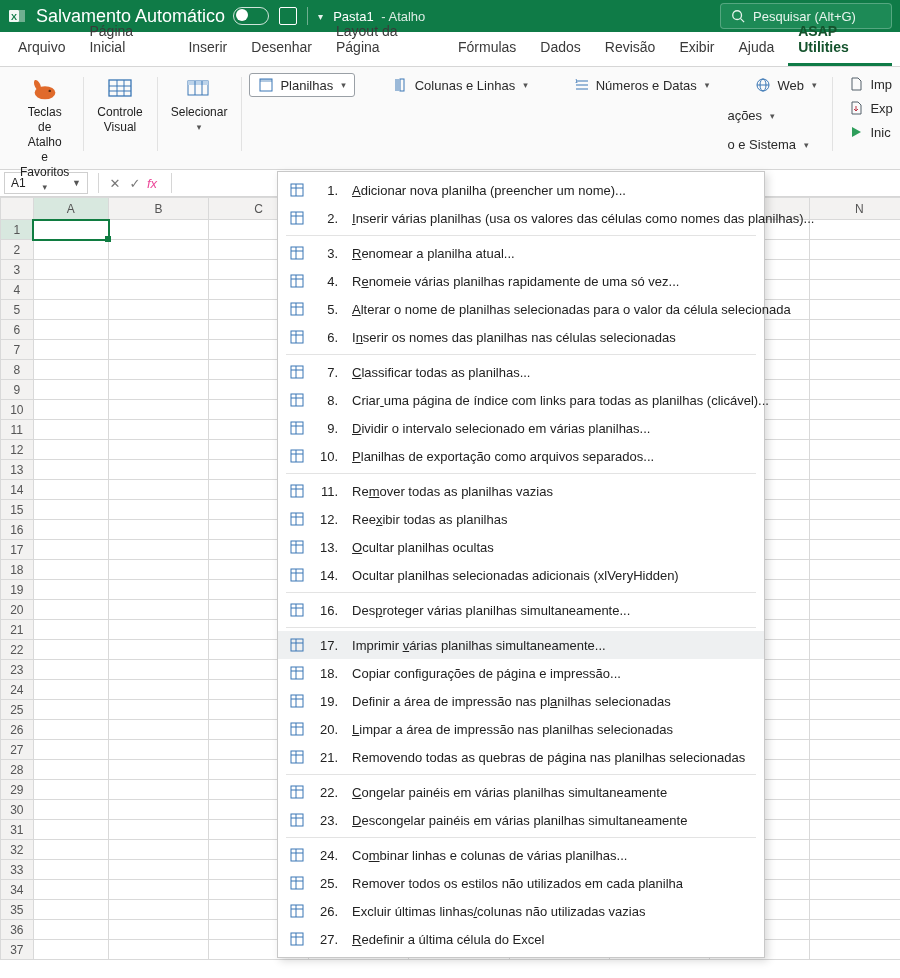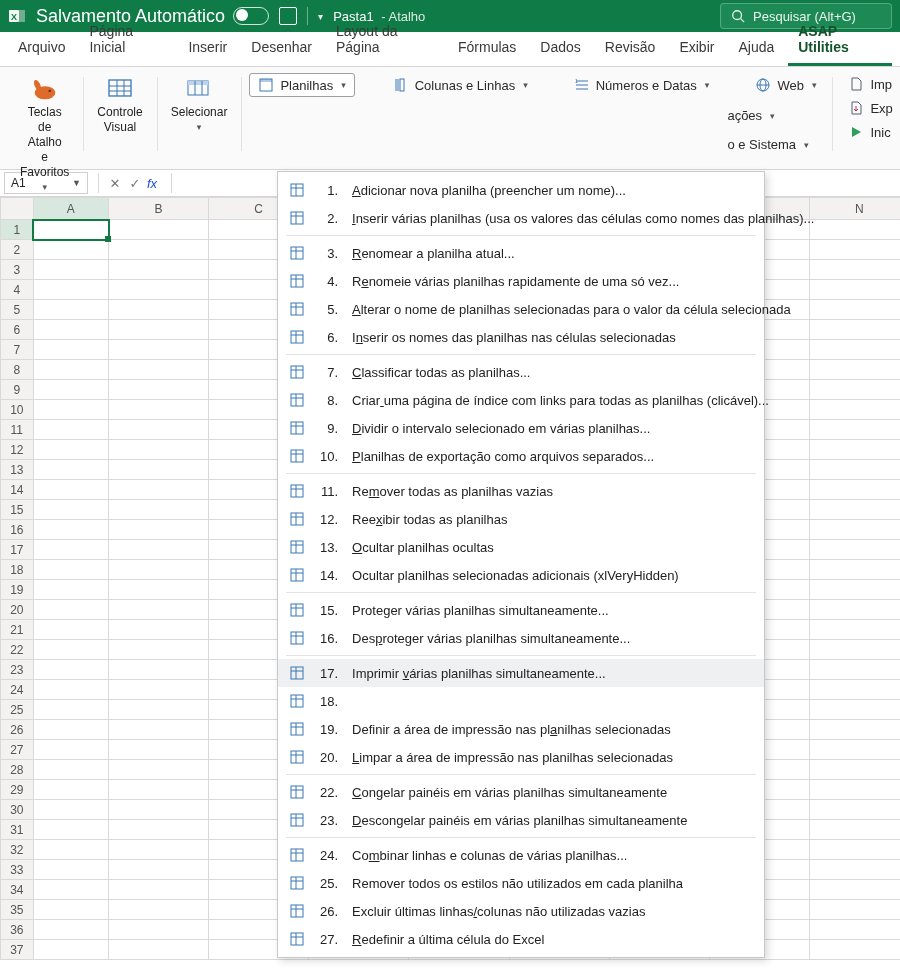--- a/index.html
+++ b/index.html
@@ -32,21 +32,21 @@
   .rbtn{display:flex;align-items:center;gap:6px;padding:3px 8px;font-size:13px;color:#2a2a2a;cursor:pointer;border-radius:3px;white-space:nowrap}
   .rbtn.active{border:1px solid #9aa0a6;background:#fff}
   .rbtn .ico{width:16px;height:16px;display:flex;align-items:center;justify-content:center}
   .rbtn .chev{font-size:9px;color:#555;margin-left:2px}
   
   .fbar{height:26px;border-bottom:1px solid #d6d6d6;display:flex;align-items:center;background:#fff}
   .namebox{width:70px;border:1px solid #cfcfcf;height:20px;margin:0 4px;display:flex;align-items:center;padding:0 6px;font-size:12px;justify-content:space-between}
   .namebox .dd{font-size:9px;color:#555}
   .fbar-sep{width:1px;height:20px;background:#d6d6d6;margin:0 6px}
   .fx-btn{width:20px;text-align:center;color:#777;font-size:13px}
-  .fx-lbl{font-style:italic;color:#1d4ed8;margin-left:2px;margin-right:8px}
+  .fx-lbl{font-style:italic;color:#ec4899;margin-left:2px;margin-right:8px}
   .fx-input{flex:1;height:22px;border:none}
   
   .grid-wrap{position:relative}
   table.grid{border-collapse:collapse;table-layout:fixed;width:910px}
   table.grid th,table.grid td{border:1px solid #d9d9d9;height:19px;font-size:12px;padding:0}
   table.grid thead th{background:#f3f2f1;color:#555;font-weight:400;height:21px}
   table.grid thead th.corner{background:#f3f2f1;width:28px}
   table.grid tbody th{background:#f3f2f1;color:#555;font-weight:400;width:28px;text-align:center}
   table.grid thead th.selcol{background:#d8e8df}
   table.grid tbody th.selrow{background:#d8e8df}
@@ -412,31 +412,20 @@
       </div>
       <div class="menu-sep"></div>
       <div class="menu-item">
         <span class="mico">
           <svg width="16" height="16" viewBox="0 0 16 16">
             <rect x="2" y="2" width="12" height="12" fill="none" stroke="#3b77b5"></rect>
             <line x1="2" y1="6" x2="14" y2="6" stroke="#3b77b5"></line>
             <line x1="7" y1="2" x2="7" y2="14" stroke="#3b77b5"></line>
           </svg>
         </span>
-        <span class="num">15.</span>
-        <span class="lbl">Proteger várias planilhas simultaneamente...</span>
-      </div>
-      <div class="menu-item">
-        <span class="mico">
-          <svg width="16" height="16" viewBox="0 0 16 16">
-            <rect x="2" y="2" width="12" height="12" fill="none" stroke="#3b77b5"></rect>
-            <line x1="2" y1="6" x2="14" y2="6" stroke="#3b77b5"></line>
-            <line x1="7" y1="2" x2="7" y2="14" stroke="#3b77b5"></line>
-          </svg>
-        </span>
         <span class="num">16.</span>
         <span class="lbl">Des<u>p</u>roteger várias planilhas simultaneamente...</span>
       </div>
       <div class="menu-sep"></div>
       <div class="menu-item hover">
         <span class="mico">
           <svg width="16" height="16" viewBox="0 0 16 16">
             <rect x="2" y="2" width="12" height="12" fill="none" stroke="#3b77b5"></rect>
             <line x1="2" y1="6" x2="14" y2="6" stroke="#3b77b5"></line>
             <line x1="7" y1="2" x2="7" y2="14" stroke="#3b77b5"></line>
@@ -447,20 +436,21 @@
       </div>
       <div class="menu-item">
         <span class="mico">
           <svg width="16" height="16" viewBox="0 0 16 16">
             <rect x="2" y="2" width="12" height="12" fill="none" stroke="#3b77b5"></rect>
             <line x1="2" y1="6" x2="14" y2="6" stroke="#3b77b5"></line>
             <line x1="7" y1="2" x2="7" y2="14" stroke="#3b77b5"></line>
           </svg>
         </span>
         <span class="num">18.</span>
+        <span class="lbl">Copiar configurações de página e impressão...</span>
       </div>
       <div class="menu-item">
         <span class="mico">
           <svg width="16" height="16" viewBox="0 0 16 16">
             <rect x="2" y="2" width="12" height="12" fill="none" stroke="#3b77b5"></rect>
             <line x1="2" y1="6" x2="14" y2="6" stroke="#3b77b5"></line>
             <line x1="7" y1="2" x2="7" y2="14" stroke="#3b77b5"></line>
           </svg>
         </span>
         <span class="num">19.</span>
@@ -469,20 +459,31 @@
       <div class="menu-item">
         <span class="mico">
           <svg width="16" height="16" viewBox="0 0 16 16">
             <rect x="2" y="2" width="12" height="12" fill="none" stroke="#3b77b5"></rect>
             <line x1="2" y1="6" x2="14" y2="6" stroke="#3b77b5"></line>
             <line x1="7" y1="2" x2="7" y2="14" stroke="#3b77b5"></line>
           </svg>
         </span>
         <span class="num">20.</span>
         <span class="lbl"><u>L</u>impar a área de impressão nas planilhas selecionadas</span>
+      </div>
+      <div class="menu-item">
+        <span class="mico">
+          <svg width="16" height="16" viewBox="0 0 16 16">
+            <rect x="2" y="2" width="12" height="12" fill="none" stroke="#3b77b5"></rect>
+            <line x1="2" y1="6" x2="14" y2="6" stroke="#3b77b5"></line>
+            <line x1="7" y1="2" x2="7" y2="14" stroke="#3b77b5"></line>
+          </svg>
+        </span>
+        <span class="num">21.</span>
+        <span class="lbl">Removendo todas as quebras de página nas planilhas selecionadas</span>
       </div>
       <div class="menu-sep"></div>
       <div class="menu-item">
         <span class="mico">
           <svg width="16" height="16" viewBox="0 0 16 16">
             <rect x="2" y="2" width="12" height="12" fill="none" stroke="#3b77b5"></rect>
             <line x1="2" y1="6" x2="14" y2="6" stroke="#3b77b5"></line>
             <line x1="7" y1="2" x2="7" y2="14" stroke="#3b77b5"></line>
           </svg>
         </span>

